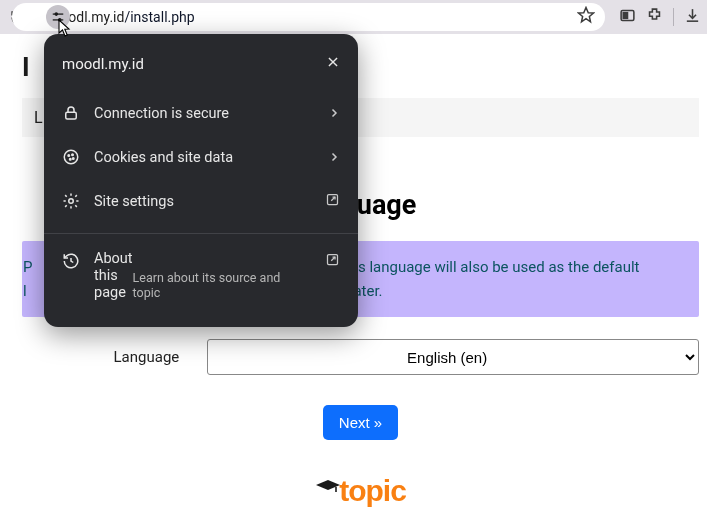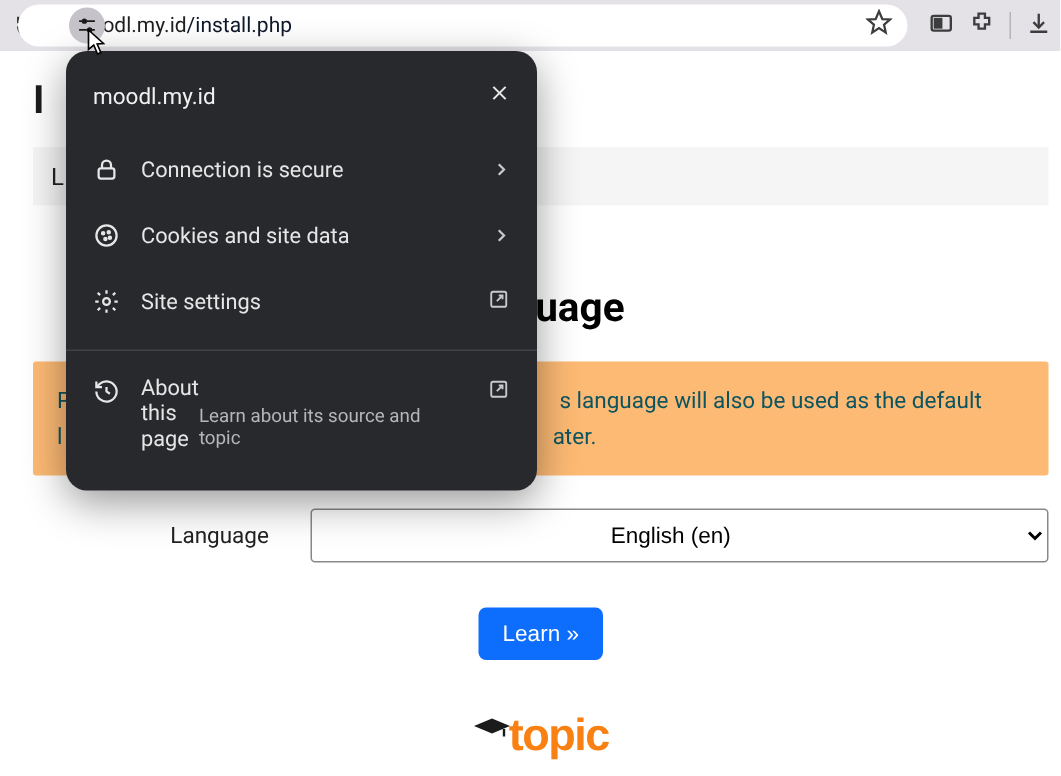--- a/index.html
+++ b/index.html
@@ -13,21 +13,21 @@
   .addr-host { color:#1f1f1f; font-size:14px; }
   .addr-path { color:#0f172a; font-size:14px; }
   .star-icon { margin-left:auto; }
   .bar-icons { display:flex; align-items:center; gap:10px; padding-left:8px; }
   .vdiv { width:1px; height:18px; background:#b5b2b9; }
   
   .page-content { padding: 18px 8px 0 22px; }
   .page-title { font-size:26px; font-weight:700; color:#1b1b1b; }
   .lang-bar { background:#f5f5f5; margin-top:16px; padding:10px 12px; font-size:16px; color:#222; }
   .choose-title { font-size:27px; font-weight:700; text-align:center; margin-top:52px; }
-  .info-box { background:#fdba74; color:#0c5460; font-size:15px; line-height:1.6; padding:14px 16px; margin-top:20px; border-radius:2px; }
+  .info-box { background:#c4b5fd; color:#0c5460; font-size:15px; line-height:1.6; padding:14px 1px; margin-top:20px; border-radius:2px; }
   .form-row { display:flex; align-items:center; justify-content:center; gap:28px; margin-top:22px; }
   .form-label { font-size:15px; color:#222; width:160px; text-align:right; }
   select { width:500px; height:36px; font-size:15px; padding:4px 8px; border:1px solid #888; border-radius:3px; background:#fff;text-align:center; }
   .next-row { text-align:center; margin-top:30px; }
   .next-btn { background:#0d6efd; color:#fff; border:none; font-size:15px; padding:9px 16px; border-radius:5px; cursor:pointer; }
   .logo-row { text-align:center; margin-top:34px; }
   .logo { display:inline-flex; align-items:baseline; gap:2px; }
   .logo-icon { color:#1b1b1b; font-size:18px; margin-right:-4px; position:relative; top:-6px;}
   .logo-text { font-family: Arial, sans-serif; font-size:30px; font-weight:700; color:#f98012; letter-spacing:-1px; }
   
@@ -103,21 +103,21 @@
     <span style="visibility:hidden">anguage for the site, though it may be changed l</span>
     <span>ater.</span>
   </div>
   <div class="form-row">
     <label class="form-label">Language</label>
     <select>
       <option>English (en)</option>
     </select>
   </div>
   <div class="next-row">
-    <button class="next-btn">Learn  »</button>
+    <button class="next-btn">Next  »</button>
   </div>
   <div class="logo-row">
     <span class="logo">
       <span class="logo-icon">
         <svg width="26" height="16" viewBox="0 0 26 16">
             <path d="M13 1 L25 6 L13 11 L1 6 Z" fill="#1b1b1b"></path>
             <path d="M21 8 v5" stroke="#1b1b1b" stroke-width="1.6"></path>
           </svg>
       </span>
       <span class="logo-text">topic</span>

